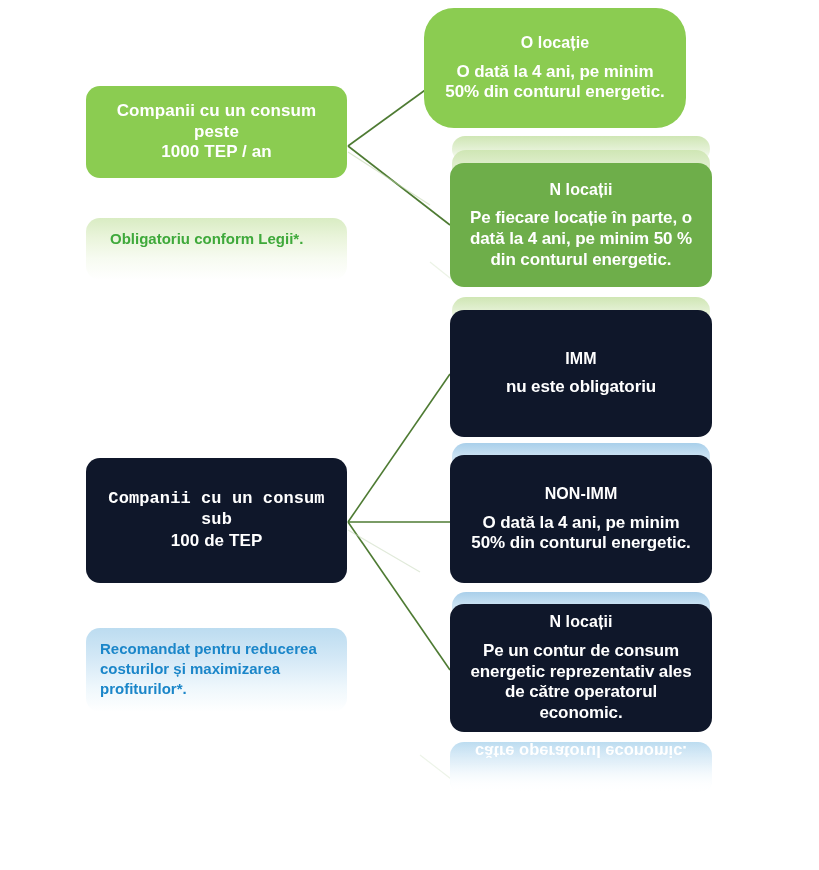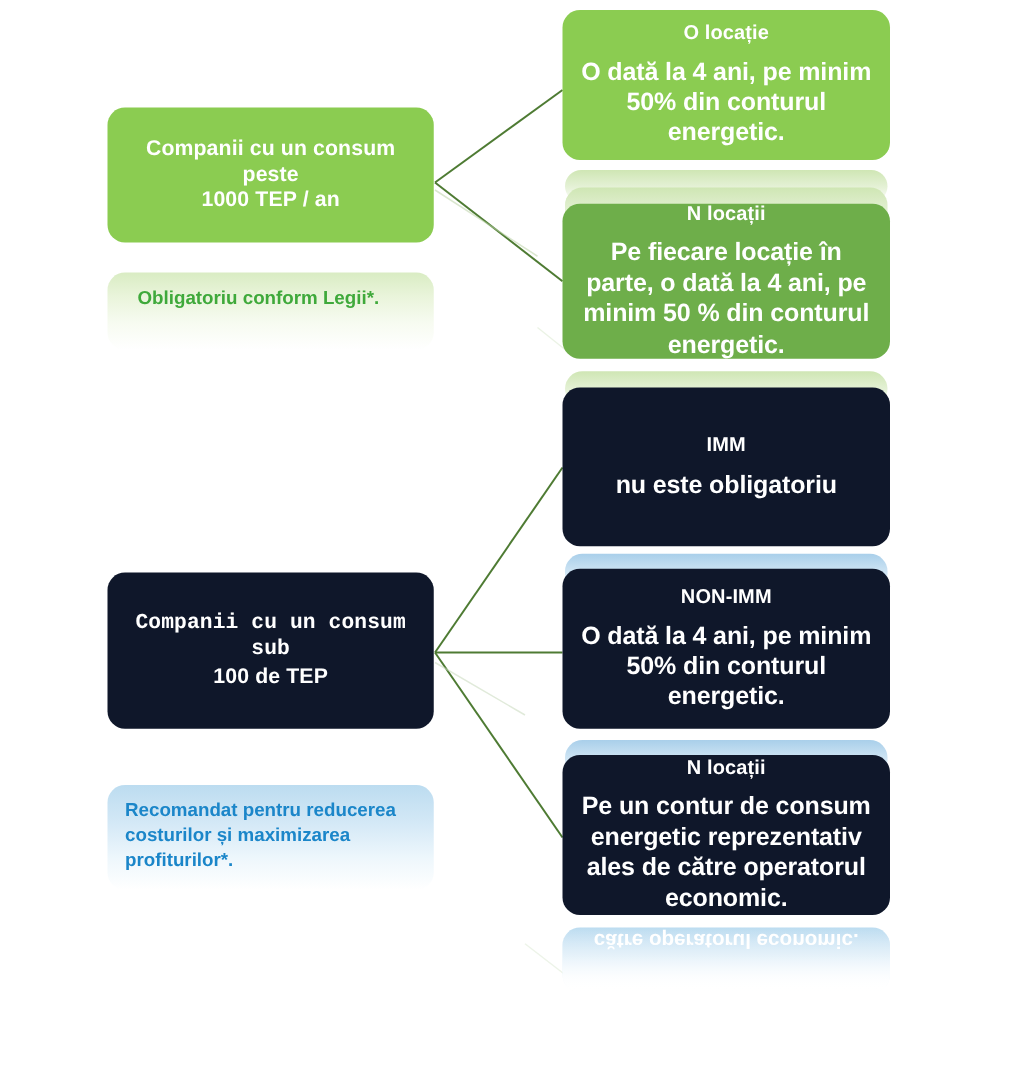--- a/index.html
+++ b/index.html
@@ -44,21 +44,21 @@
     padding: 6px 14px;
     line-height: 1.22;
   }
   .node .title {
     font-weight: bold;
     font-size: 16px;
     letter-spacing: .1px;
   }
   .node .body {
     font-weight: bold;
-    font-size: 20px;
+    font-size: 17px;
     letter-spacing: -.1px;
     margin-top: 9px;
   }
   .node.only-title .title { margin: 0; }
 
   .green-light { background: #8bcc51; }
   .green-dark  { background: #6eae4a; }
   .blue        { background: #0f172a; }
 
   
@@ -138,31 +138,31 @@
     <line x1="430" y1="262" x2="455" y2="282" stroke="#d8e7cc" stroke-width="1.2" opacity=".5"></line>
 
     <line x1="348" y1="522" x2="450" y2="374" stroke="#4e7b33" stroke-width="1.6"></line>
     <line x1="348" y1="522" x2="450" y2="522" stroke="#4e7b33" stroke-width="1.6"></line>
     <line x1="348" y1="522" x2="450" y2="670" stroke="#4e7b33" stroke-width="1.6"></line>
 
     <line x1="348" y1="530" x2="420" y2="572" stroke="#c8d9bc" stroke-width="1.2" opacity=".55"></line>
     <line x1="420" y1="755" x2="455" y2="782" stroke="#dbe8d2" stroke-width="1.2" opacity=".5"></line>
   </svg>
 
-  <div class="node green-light only-title" style="left:86px; top:86px; width:261px; height:108px;">
+  <div class="node green-light only-title" style="left:86px; top:86px; width:261px; height:92px;">
     <div class="title" style="font-size:17px;">Companii cu un consum peste</div>
     <div class="title" style="font-size:17px;">1000 TEP / an</div>
   </div>
 
   <div class="caption green" style="left:86px; top:218px; width:261px; height:62px;">
     <span>Obligatoriu conform Legii*.</span>
   </div>
 
   <div class="refl-strip green" style="left:452px; top:136px; width:258px; height:26px;"></div>
-  <div class="node green-light" style="left:450px; top:8px; width:262px; height:120px;">
+  <div class="node green-light" style="left:424px; top:8px; width:262px; height:120px;border-radius:30px;">
     <div class="title">O locație</div>
     <div class="body">O dată la 4 ani, pe minim 50% din conturul energetic.</div>
   </div>
 
   <div class="refl-strip green" style="left:452px; top:150px; width:258px; height:40px;"></div>
   <div class="node green-dark" style="left:450px; top:163px; width:262px; height:124px;">
     <div class="title">N locații</div>
     <div class="body">Pe fiecare locație în parte, o dată la 4 ani, pe minim 50 % din conturul energetic.</div>
   </div>
 

